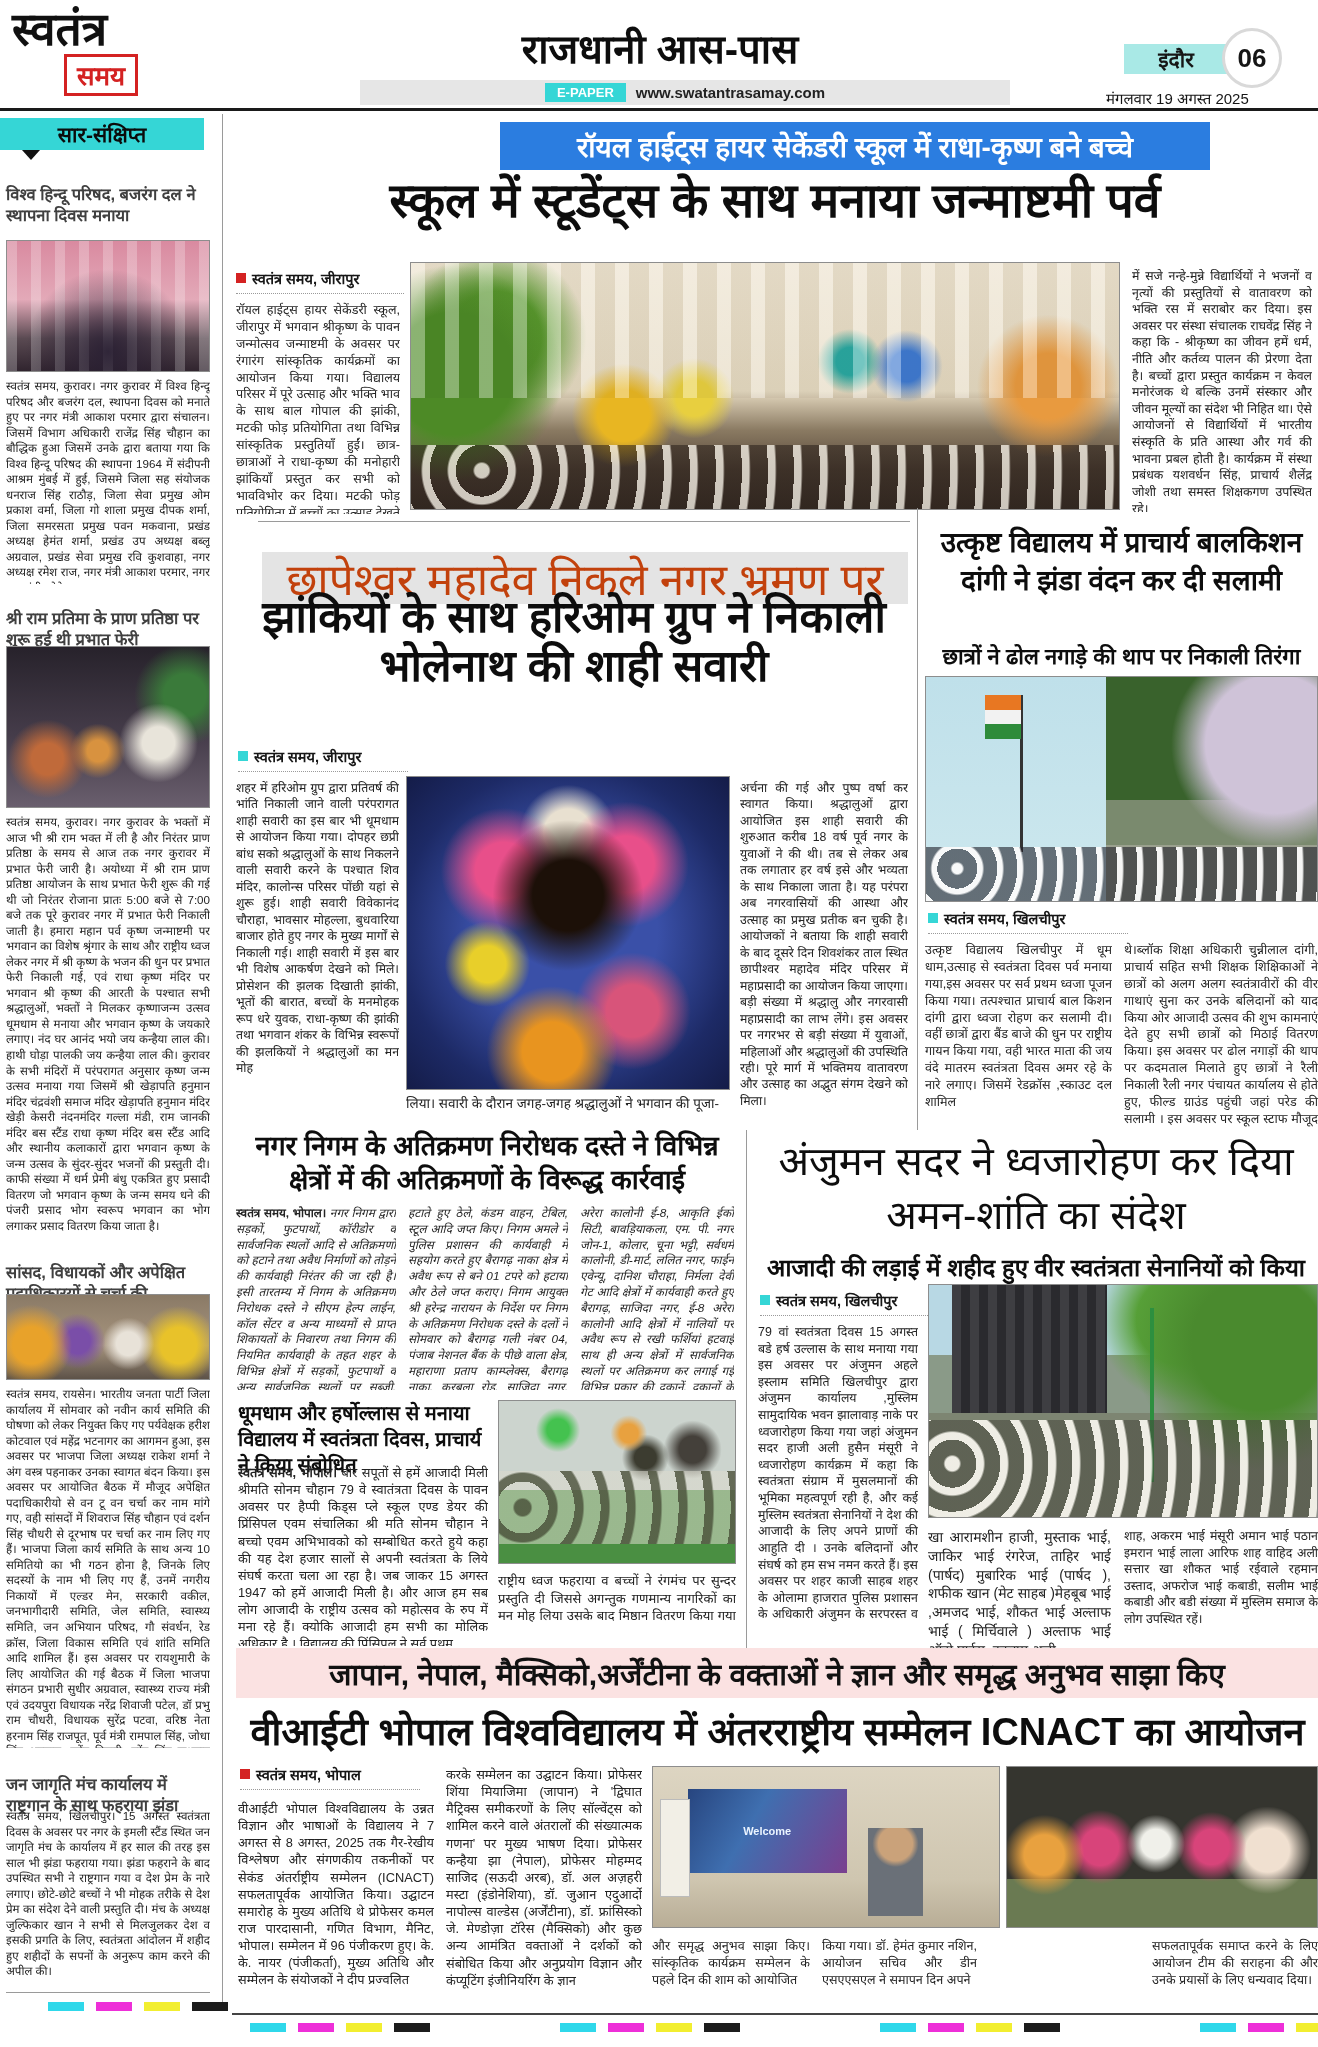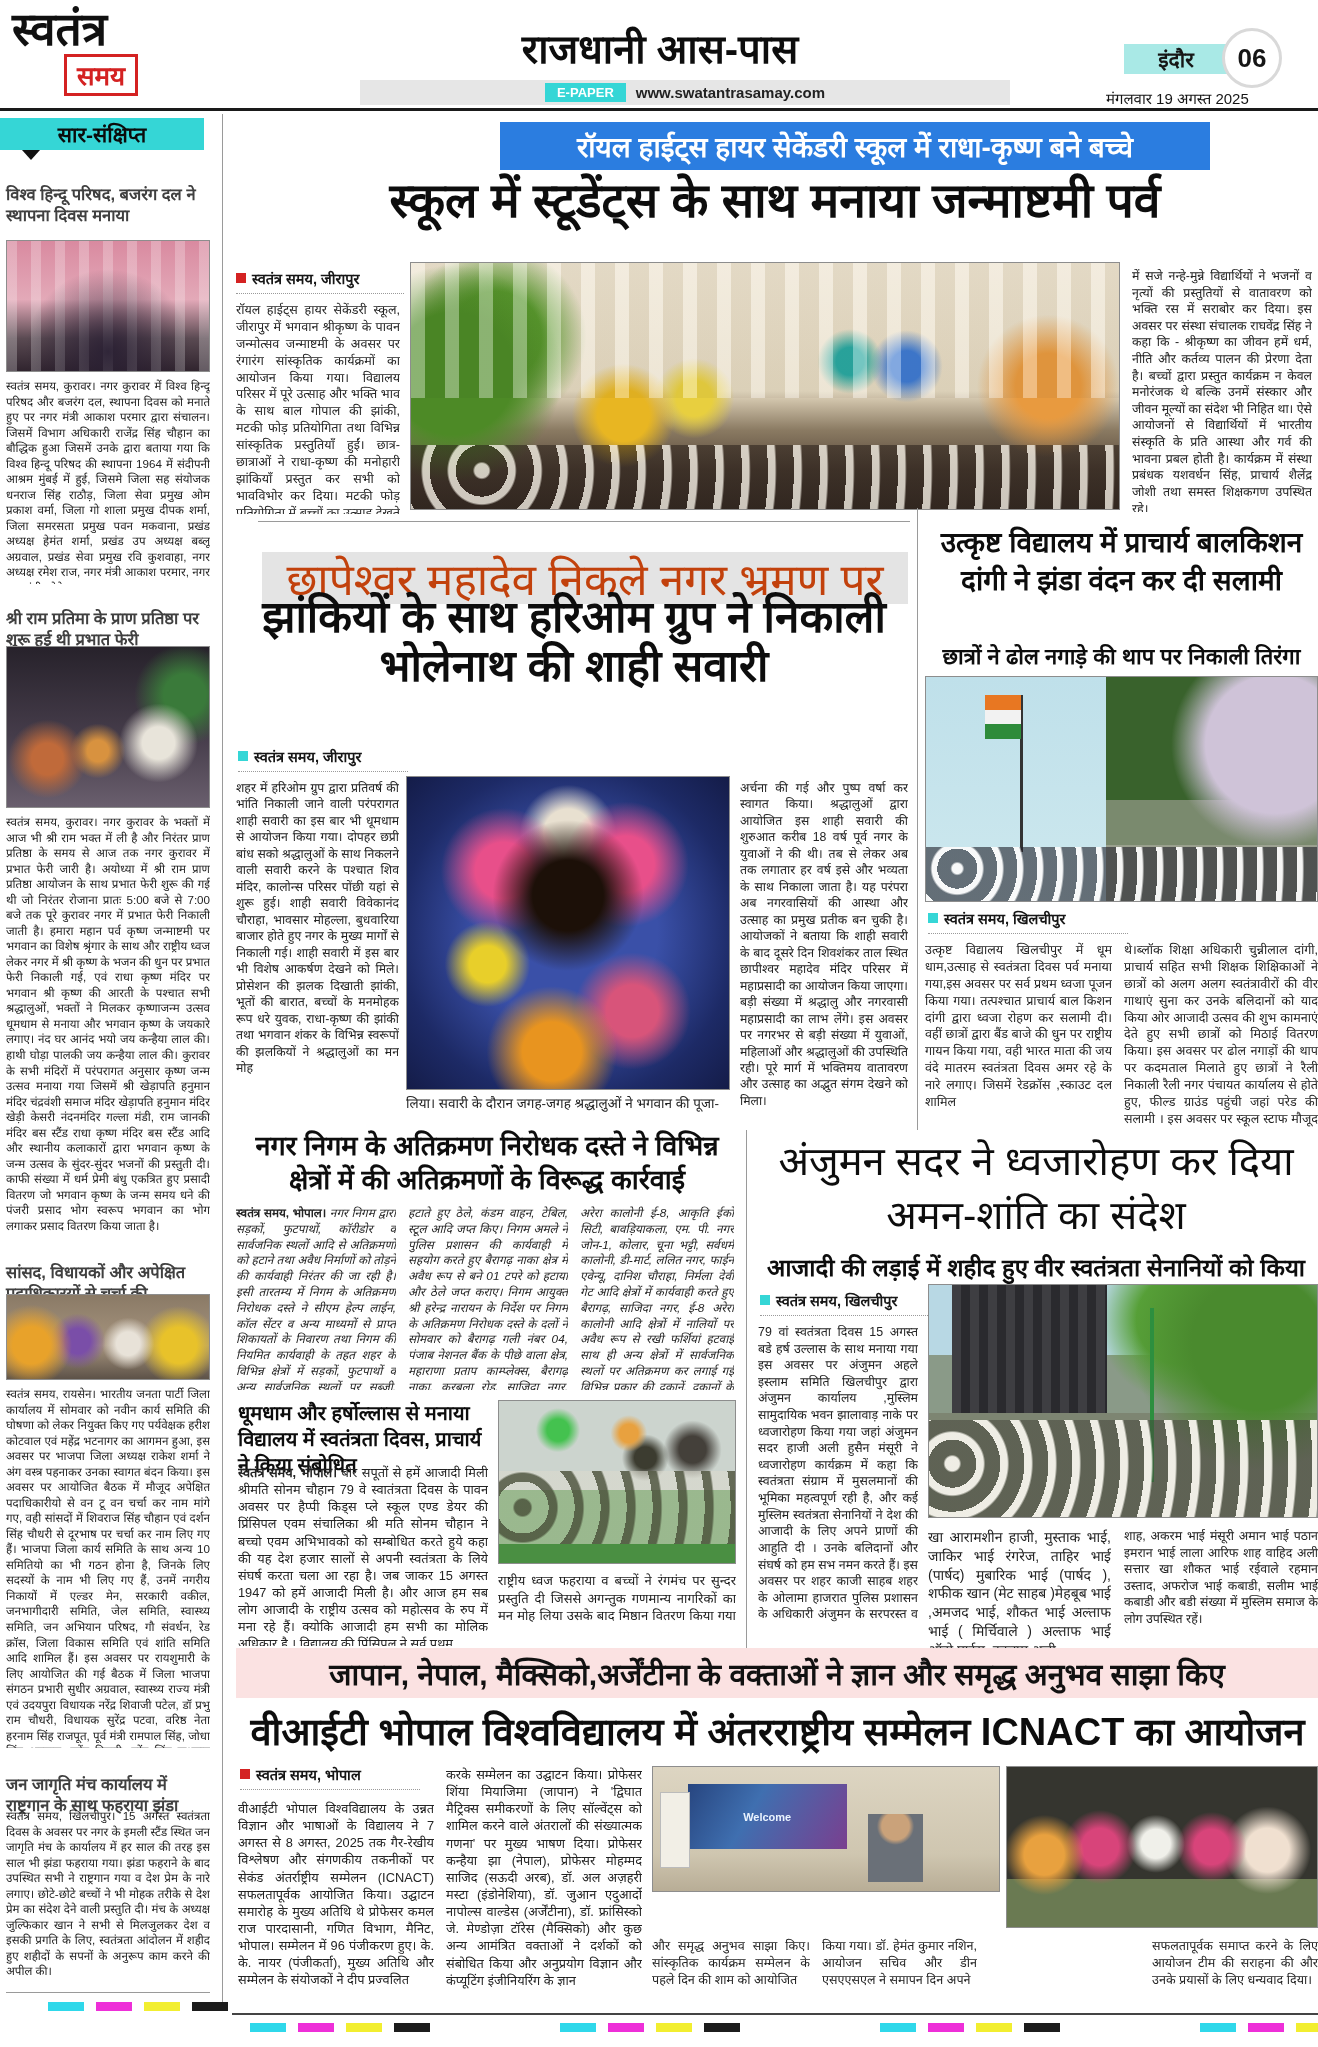--- a/index.html
+++ b/index.html
@@ -204,21 +204,21 @@
   <div class="abs" style="left:236px;top:1648px;width:1082px;height:50px;background:#fbe2e2;display:flex;align-items:center;justify-content:center;font-weight:bold;font-size:30px;color:#111;">जापान, नेपाल, मैक्सिको,अर्जेंटीना के वक्ताओं ने ज्ञान और समृद्ध अनुभव साझा किए</div>
   <div class="abs hl" style="left:240px;top:1704px;width:1075px;font-size:38px;">वीआईटी भोपाल विश्वविद्यालय में अंतरराष्ट्रीय सम्मेलन ICNACT का आयोजन</div>
 
   <div class="abs byline" style="left:240px;top:1764px;width:180px;">
     <span class="bullet" style="background:#d42222;"></span>
     <span>स्वतंत्र समय, भोपाल</span>
   </div>
   <div class="abs bodytxt" style="left:238px;top:1800px;width:196px;height:206px;font-size:12.8px;">वीआईटी भोपाल विश्वविद्यालय के उन्नत विज्ञान और भाषाओं के विद्यालय ने 7 अगस्त से 8 अगस्त, 2025 तक गैर-रेखीय विश्लेषण और संगणकीय तकनीकों पर सेकंड अंतर्राष्ट्रीय सम्मेलन (ICNACT) सफलतापूर्वक आयोजित किया। उद्घाटन समारोह के मुख्य अतिथि थे प्रोफेसर कमल राज पारदासानी, गणित विभाग, मैनिट, भोपाल। सम्मेलन में 96 पंजीकरण हुए। के. के. नायर (पंजीकर्ता), मुख्य अतिथि और सम्मेलन के संयोजकों ने दीप प्रज्वलित</div>
   <div class="abs bodytxt" style="left:446px;top:1766px;width:196px;height:240px;font-size:12.8px;">करके सम्मेलन का उद्घाटन किया। प्रोफेसर शिंया मियाजिमा (जापान) ने 'द्विघात मैट्रिक्स समीकरणों के लिए सॉल्वेंट्स को शामिल करने वाले अंतरालों की संख्यात्मक गणना' पर मुख्य भाषण दिया। प्रोफेसर कन्हैया झा (नेपाल), प्रोफेसर मोहम्मद साजिद (सऊदी अरब), डॉ. अल अज़हरी मस्टा (इंडोनेशिया), डॉ. जुआन एदुआर्दो नापोल्स वाल्डेस (अर्जेंटीना), डॉ. फ्रांसिस्को जे. मेण्डोज़ा टॉरेस (मैक्सिको) और कुछ अन्य आमंत्रित वक्ताओं ने दर्शकों को संबोधित किया और अनुप्रयोग विज्ञान और कंप्यूटिंग इंजीनियरिंग के ज्ञान</div>
 
-  <div class="photo" style="left:652px;top:1766px;width:348px;height:126px;background:linear-gradient(180deg,#ddd5c2 0%,#cfc6b0 70%,#b8ad96 100%);padding-left:32px;">
+  <div class="photo" style="left:652px;top:1766px;width:348px;height:162px;background:linear-gradient(180deg,#ddd5c2 0%,#cfc6b0 70%,#b8ad96 100%);padding-left:32px;">
     <div style="position:absolute;left:10%;top:14%;width:46%;height:52%;background:linear-gradient(120deg,#27457f 0%,#3f6fb0 40%,#7a3f8f 100%);display:flex;align-items:center;justify-content:center;color:#eaf4ff;font-size:11px;font-weight:bold;">Welcome</div>
     <div style="position:absolute;left:2%;top:20%;width:8%;height:60%;background:#f2efe6;border:1px solid #bbb;"></div>
     <div style="position:absolute;left:62%;top:38%;width:16%;height:55%;background:radial-gradient(circle at 50% 18%, #caa27a 0 22%, #6a7078 30%);"></div>
   </div>
   <div class="photo" style="left:1006px;top:1766px;width:312px;height:162px;background:
       radial-gradient(circle at 12% 55%, #e8a13f 0 7%, transparent 14%),
       radial-gradient(circle at 30% 50%, #d8447a 0 8%, transparent 16%),
       radial-gradient(circle at 48% 48%, #f0f0ea 0 8%, transparent 16%),
       radial-gradient(circle at 66% 50%, #d8447a 0 8%, transparent 16%),
       radial-gradient(circle at 84% 52%, #f0e0d0 0 8%, transparent 16%),

